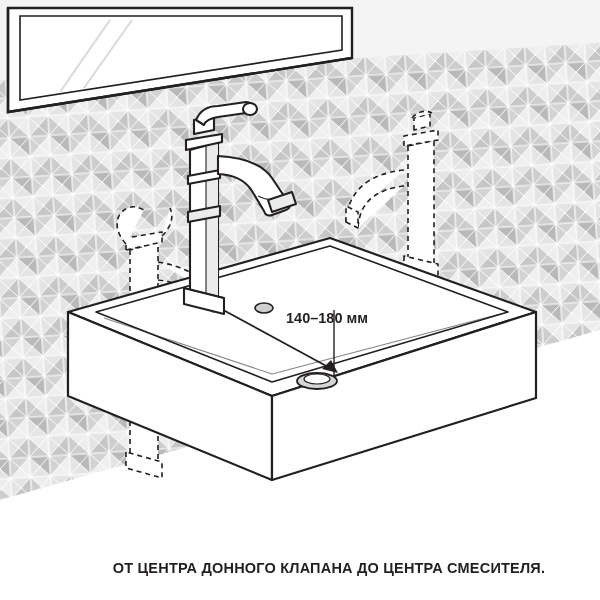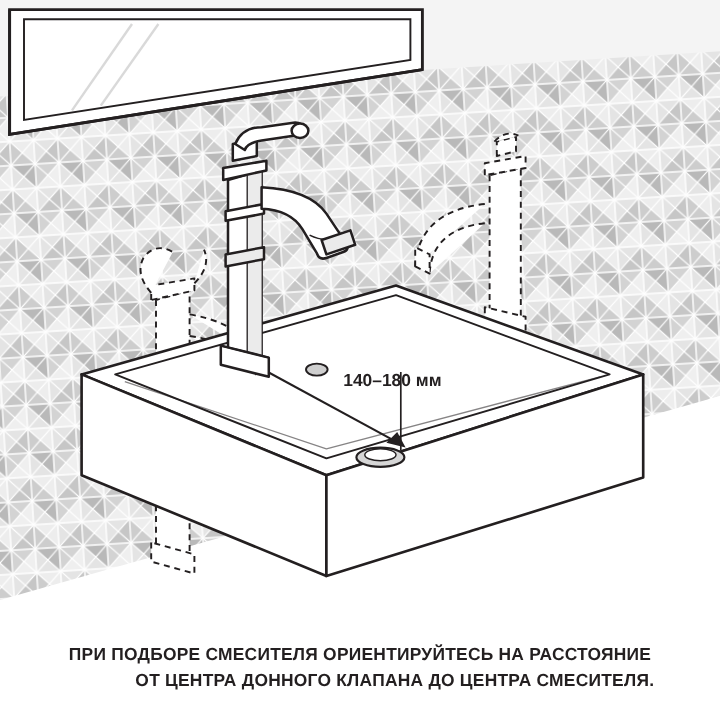--- a/index.html
+++ b/index.html
@@ -184,16 +184,15 @@
 
       <path d="M218 156 q40 2 54 22 l16 24 q4 6 -2 8 l-14 5 q-6 2 -8 -4 l-12 -20 q-10 -16 -34 -17 Z" fill="#ffffff"></path>
       <path d="M258 196 q12 6 22 2" stroke-width="1.2" fill="none"></path>
 
       <path d="M268 200 L292 192 L296 204 L272 212 Z" fill="#ebebeb"></path>
     </g>
   </svg>
 
   <div class="dim-label">140–180 мм</div>
 
-  <div class="caption line1">ПРИ ПОДБОРЕ СМЕСИТЕЛЯ ОРИЕНТИРУЙТЕСЬ НА РАССТОЯНИЕ</div>
   <div class="caption line2">ОТ ЦЕНТРА ДОННОГО КЛАПАНА ДО ЦЕНТРА СМЕСИТЕЛЯ.</div>
 
 </div>
 
 </body></html>

